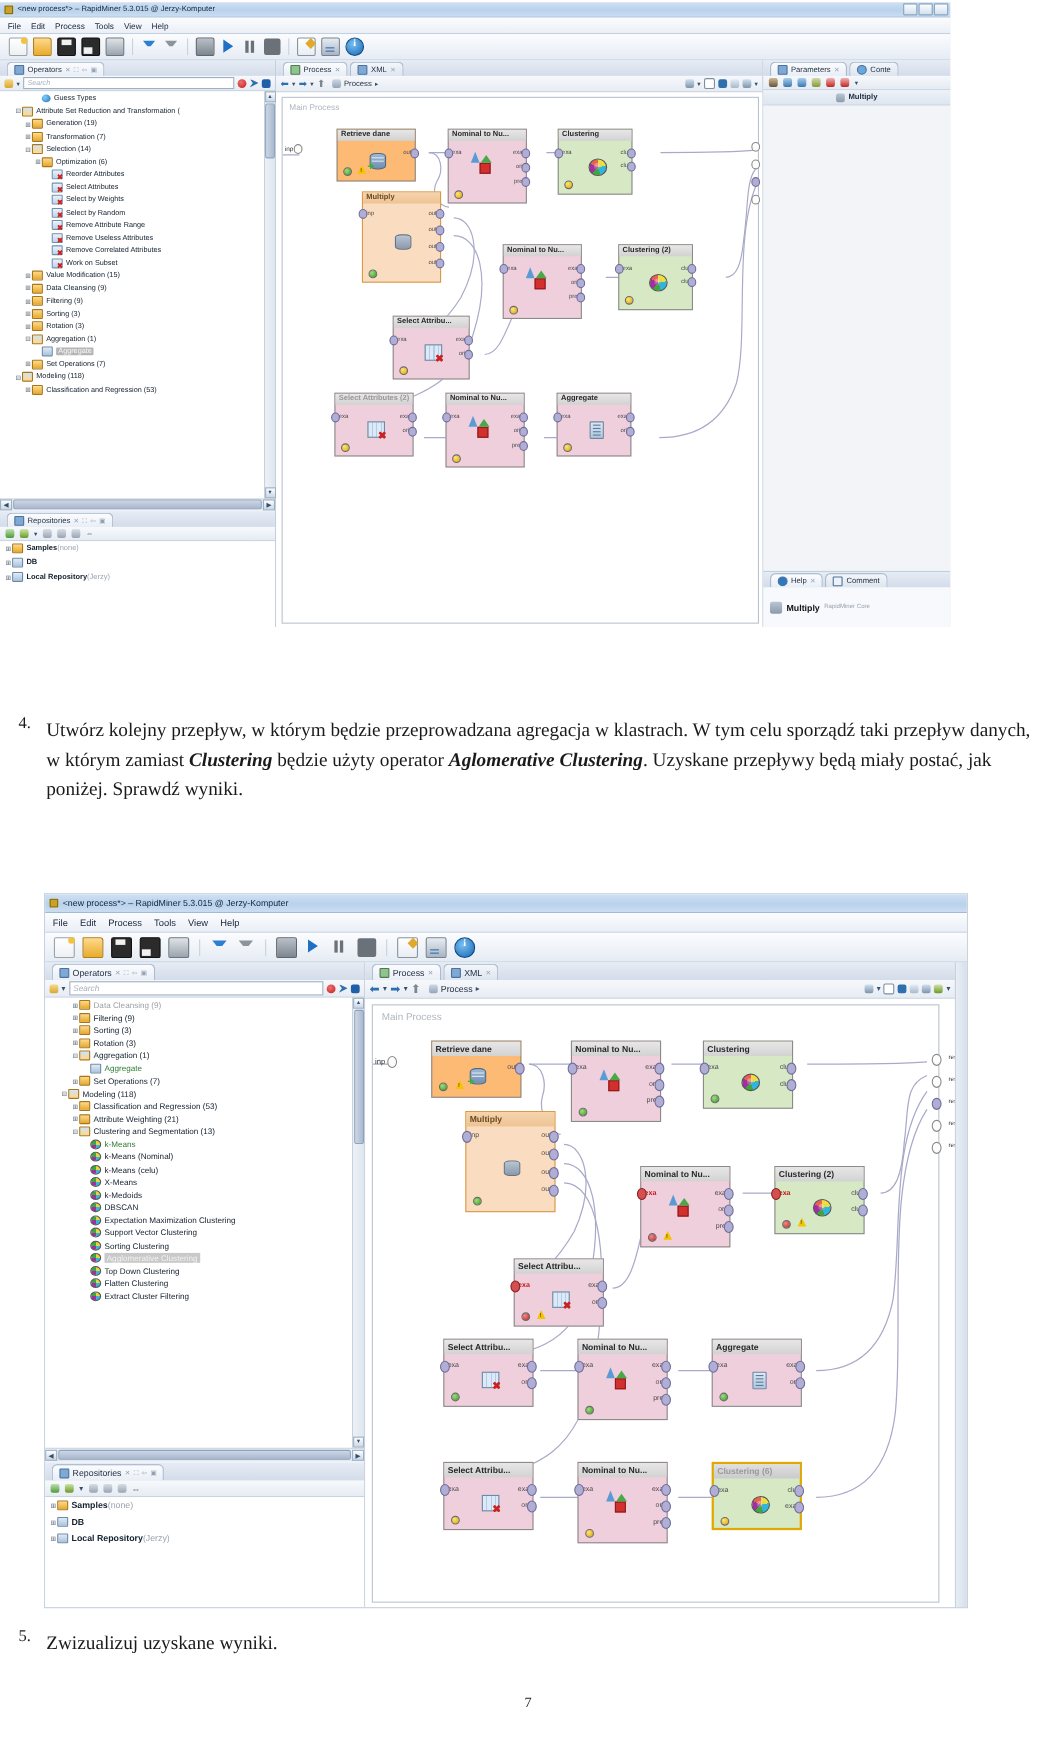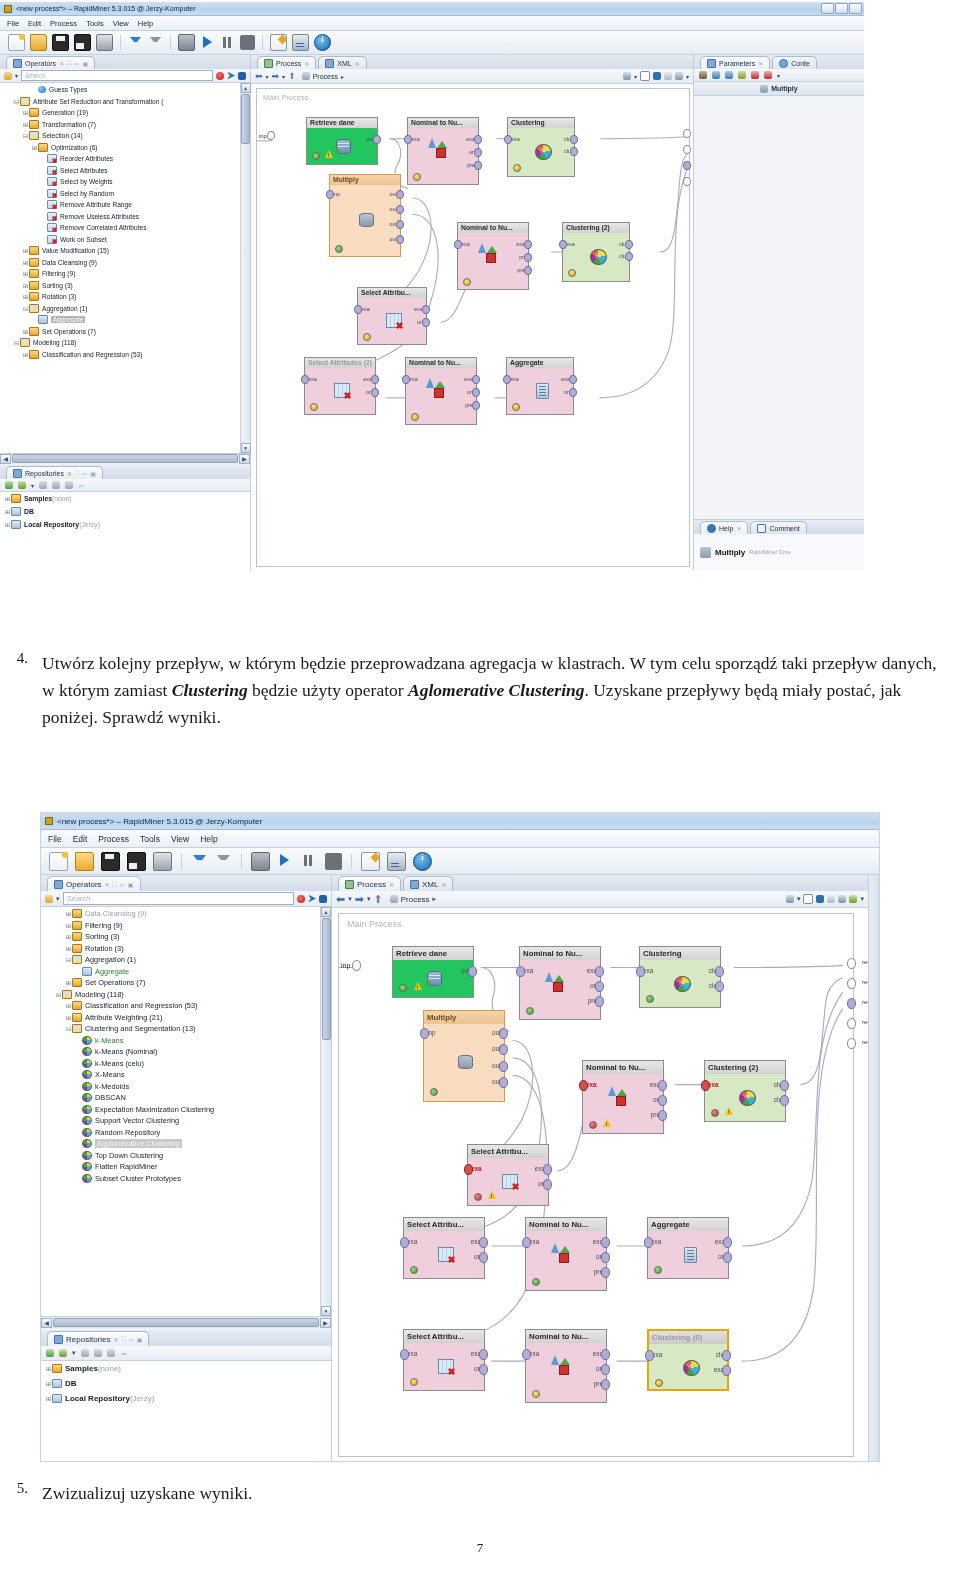--- a/index.html
+++ b/index.html
@@ -106,21 +106,21 @@
   .canvaswrap{flex:1;background:#ffffff;position:relative;overflow:hidden;}
   .canvasborder{position:absolute;inset:4px 3px 3px 5px;border:1px solid #b9c3cf;background:#fff;}
   .mainproc{position:absolute;left:6px;top:4px;font-size:7.5px;color:#b0b6bd;font-family:"Liberation Sans",sans-serif;}
 
   .op{position:absolute;border:1px solid #8b8b8b;box-sizing:border-box;}
   .op .hd{height:10px;font-size:6.8px;font-weight:bold;color:#2a2a2a;padding-left:3px;line-height:10px;
           white-space:nowrap;overflow:hidden;}
   .op .bd{position:relative;}
   .op.pink{background:#f0cfdd;} .op.pink .hd{background:linear-gradient(180deg,#e7e7e7,#d2d2d2);}
   .op.green{background:#d6e8c4;} .op.green .hd{background:linear-gradient(180deg,#e7e7e7,#d2d2d2);}
-  .op.purple{background:#22c55e;} .op.purple .hd{background:linear-gradient(180deg,#e7e7e7,#d2d2d2);}
+  .op.purple{background:#fdba74;} .op.purple .hd{background:linear-gradient(180deg,#e7e7e7,#d2d2d2);}
   .op.orange{background:#fadcc0;border-color:#d89a46;} .op.orange .hd{background:linear-gradient(180deg,#f5d4ae,#eec393);color:#6b4a1f;}
   .op.hl{border:2px solid #e0a800;}
   .op.hl .hd{background:linear-gradient(180deg,#e0e0e0,#cbcbcb);color:#7a7a7a;}
   .op .hd.ghost{color:#9a9a9a;}
   .port{position:absolute;font-size:5.4px;color:#4a4a4a;}
   .port.l{left:3px;} .port.r{right:3px;}
   .port.red{color:#c01a1a;font-weight:bold;}
   .knob{position:absolute;width:6px;height:7px;border-radius:50%;background:#b0aed4;border:1px solid #6f6d9c;}
   .knob.lft{left:-4px;} .knob.rgt{right:-4px;}
   .knob.hollow{background:#fdfdfd;border-color:#8a8a8a;}
@@ -889,45 +889,45 @@
               <div class="trow">
                 <span class="indent" style="width: 34px;"></span>
                 <span class="tw"></span>
                 <span class="ic clu"></span>
                 <span>Support Vector Clustering</span>
               </div>
               <div class="trow">
                 <span class="indent" style="width: 34px;"></span>
                 <span class="tw"></span>
                 <span class="ic clu"></span>
-                <span>Random Repository</span>
+                <span>Sorting Clustering</span>
               </div>
               <div class="trow">
                 <span class="indent" style="width: 34px;"></span>
                 <span class="tw"></span>
                 <span class="ic clu"></span>
                 <span class="selw">Agglomerative Clustering</span>
               </div>
               <div class="trow">
                 <span class="indent" style="width: 34px;"></span>
                 <span class="tw"></span>
                 <span class="ic clu"></span>
                 <span>Top Down Clustering</span>
               </div>
               <div class="trow">
                 <span class="indent" style="width: 34px;"></span>
                 <span class="tw"></span>
                 <span class="ic clu"></span>
-                <span>Flatten RapidMiner</span>
+                <span>Flatten Clustering</span>
               </div>
               <div class="trow">
                 <span class="indent" style="width: 34px;"></span>
                 <span class="tw"></span>
                 <span class="ic clu"></span>
-                <span>Subset Cluster Prototypes</span>
+                <span>Extract Cluster Filtering</span>
               </div>
             </div>
           <div class="vscroll" style="width:10px;">
             <span class="arrow">▲</span>
             <span class="thumb" style="height:120px;"></span>
             <span style="flex:1"></span>
             <span class="arrow">▼</span>
           </div>
         </div>
         <div class="hscroll" style="height:11px;">

